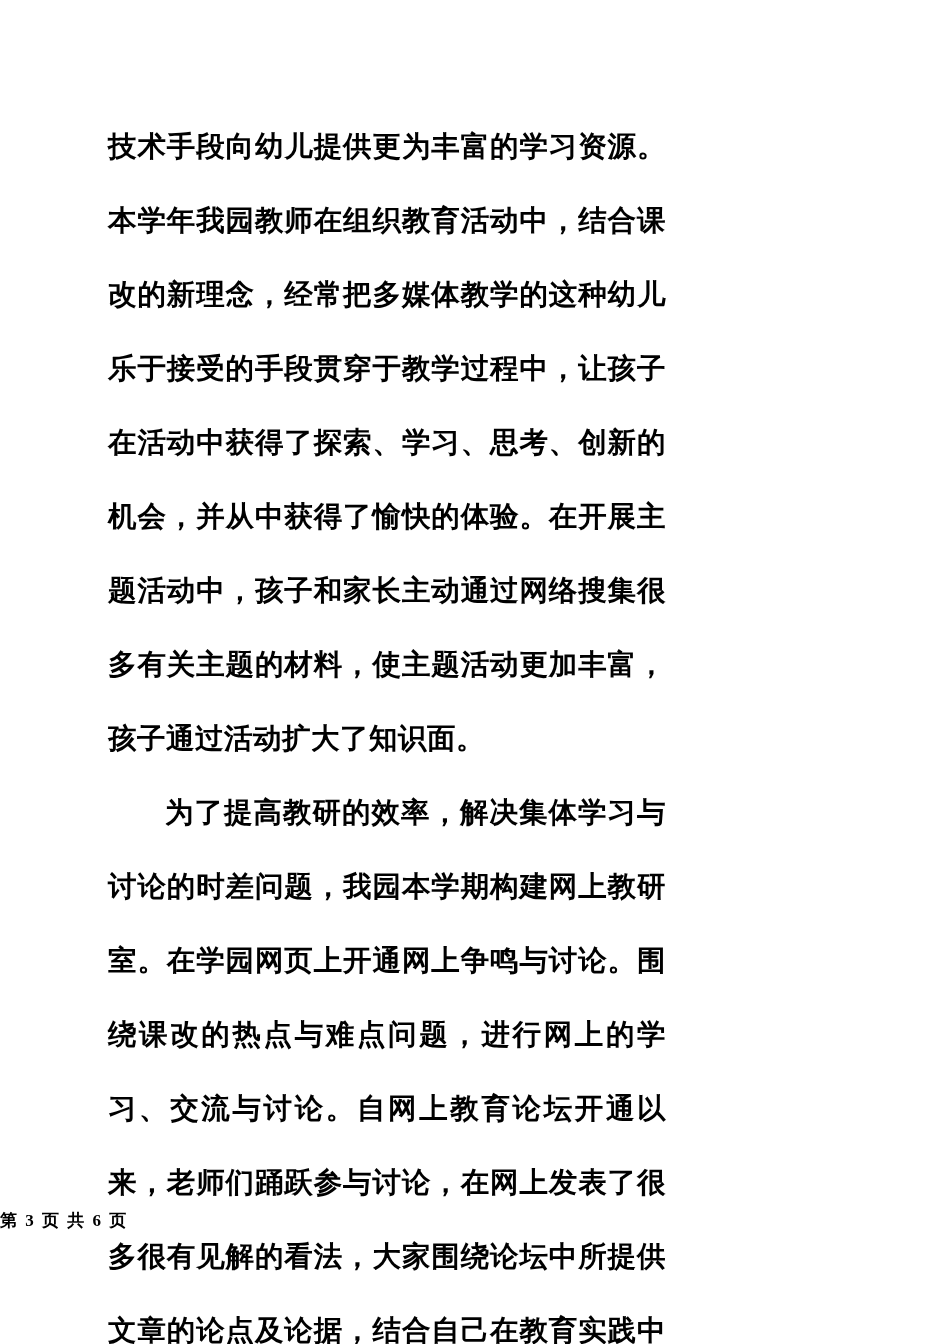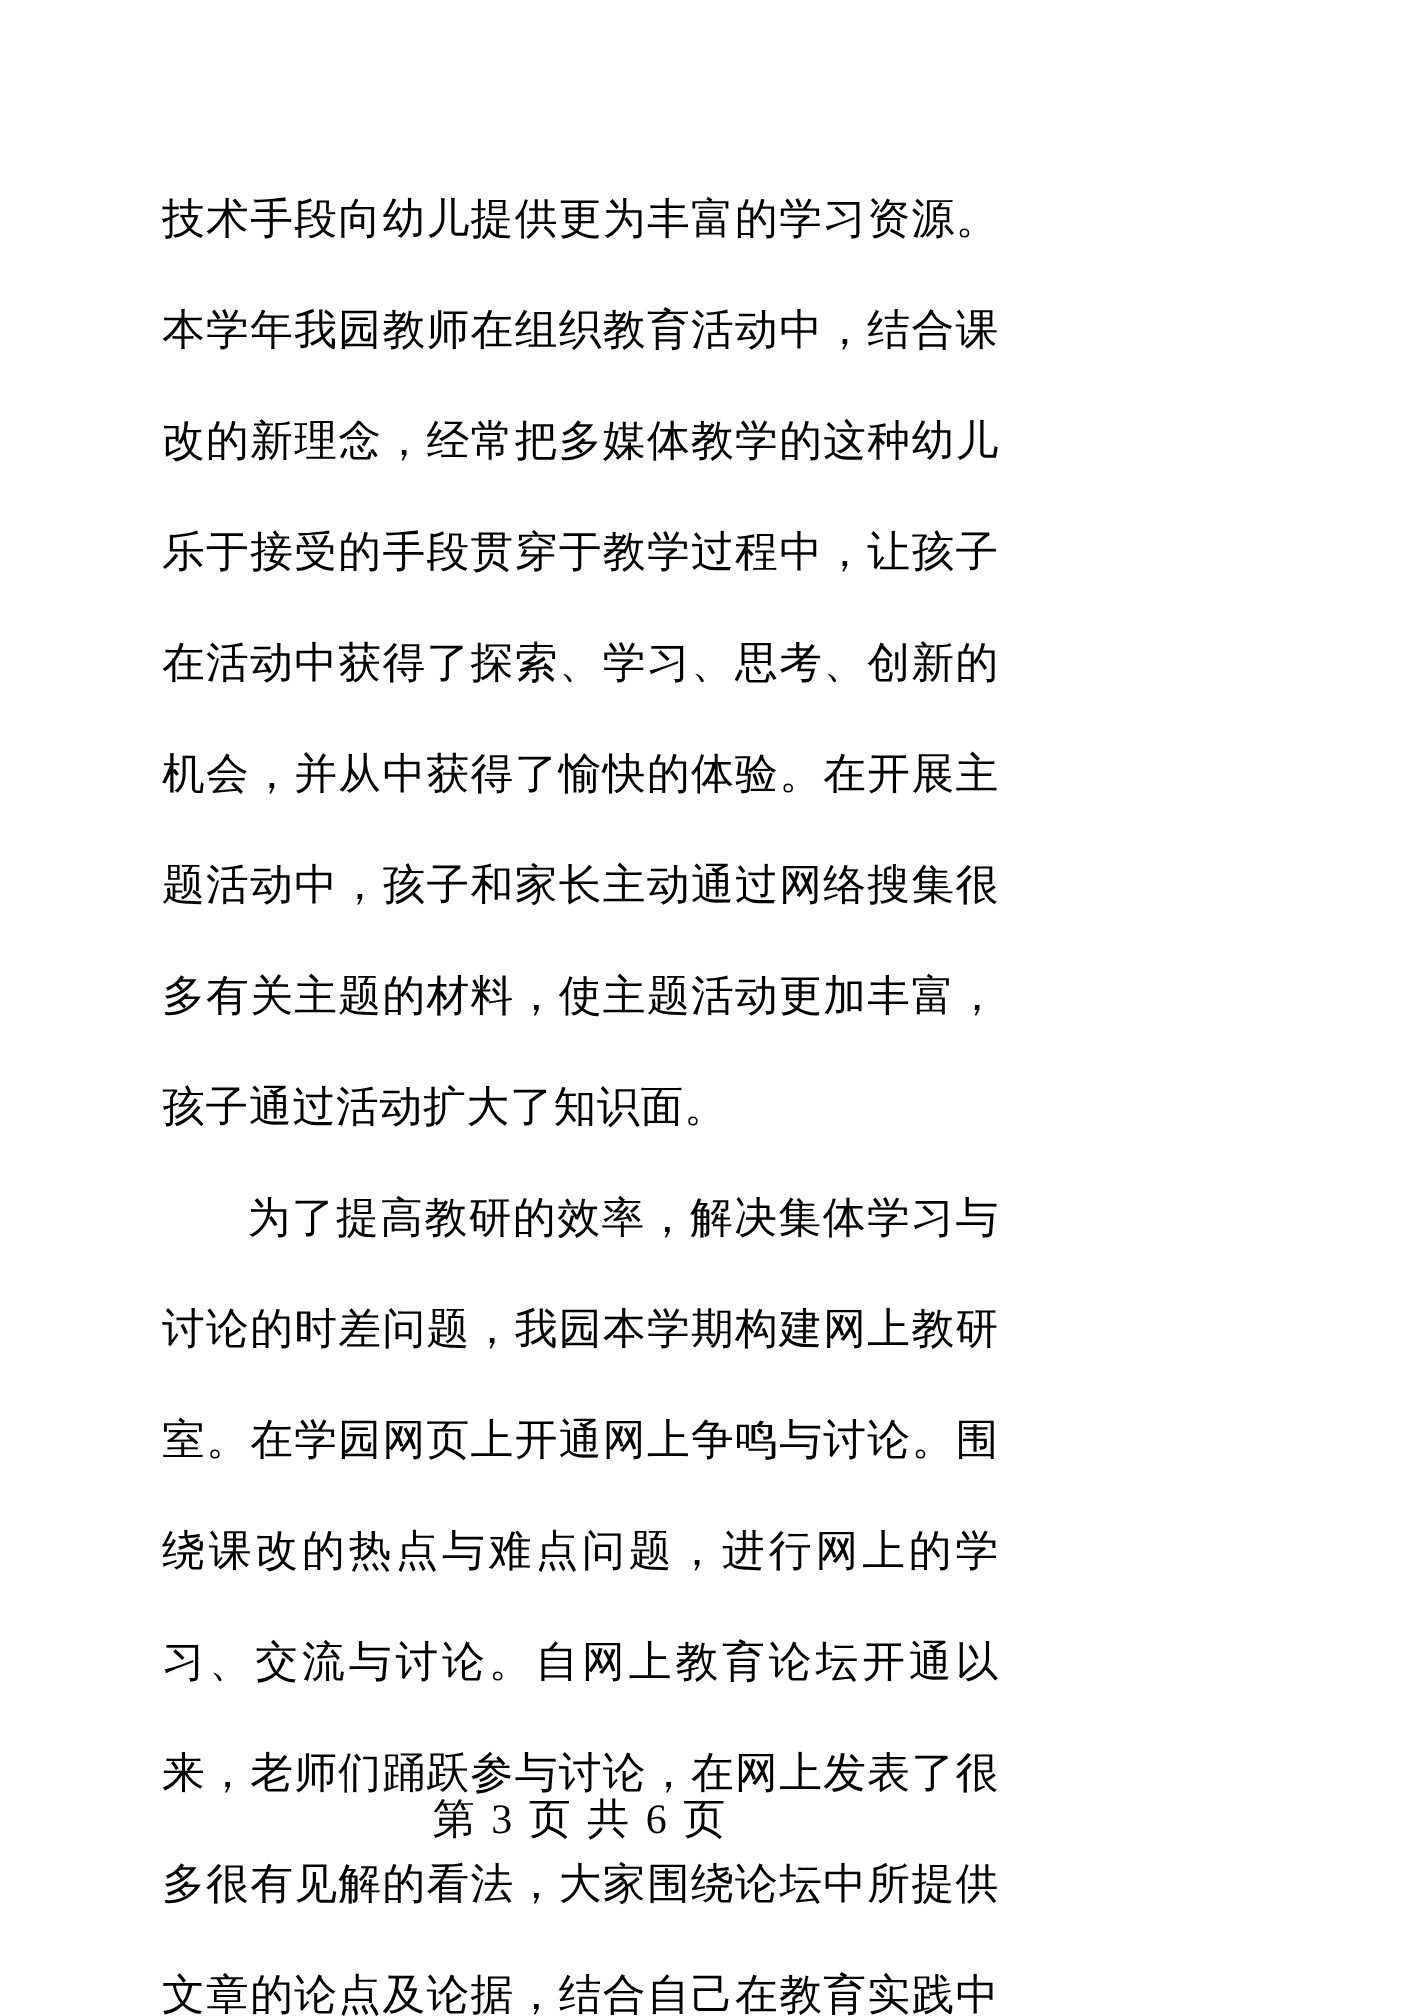--- a/index.html
+++ b/index.html
@@ -14,20 +14,21 @@
     color: #000000;
     position: relative;
     overflow: hidden;
   }
   .page {
     position: relative;
     width: 774px;
     height: 1344px;
     box-sizing: border-box;
     padding: 110px 108px 0 108px;
+    font-weight: bold;
   }
   .doc-body {
     font-size: 28.5px;
     line-height: 74px;
     text-align: justify;
     text-justify: inter-ideograph;
     letter-spacing: 0.5px;
   }
   .para {
     margin: 0;
@@ -35,22 +36,22 @@
     white-space: normal;
   }
   .para.indent {
     text-indent: 2em;
   }
   .footer {
     position: absolute;
     left: 0;
     right: 0;
     bottom: 112px;
-    text-align: center;
-    font-size: 28px;
+    text-align: left;
+    font-size: 17px;
     letter-spacing: 2px;
     color: #000000;
     font-family: "Liberation Serif", "DejaVu Serif", serif;
   }
   .footer span {
     display: inline-block;
   }
 </style>
 </head>
 <body>

